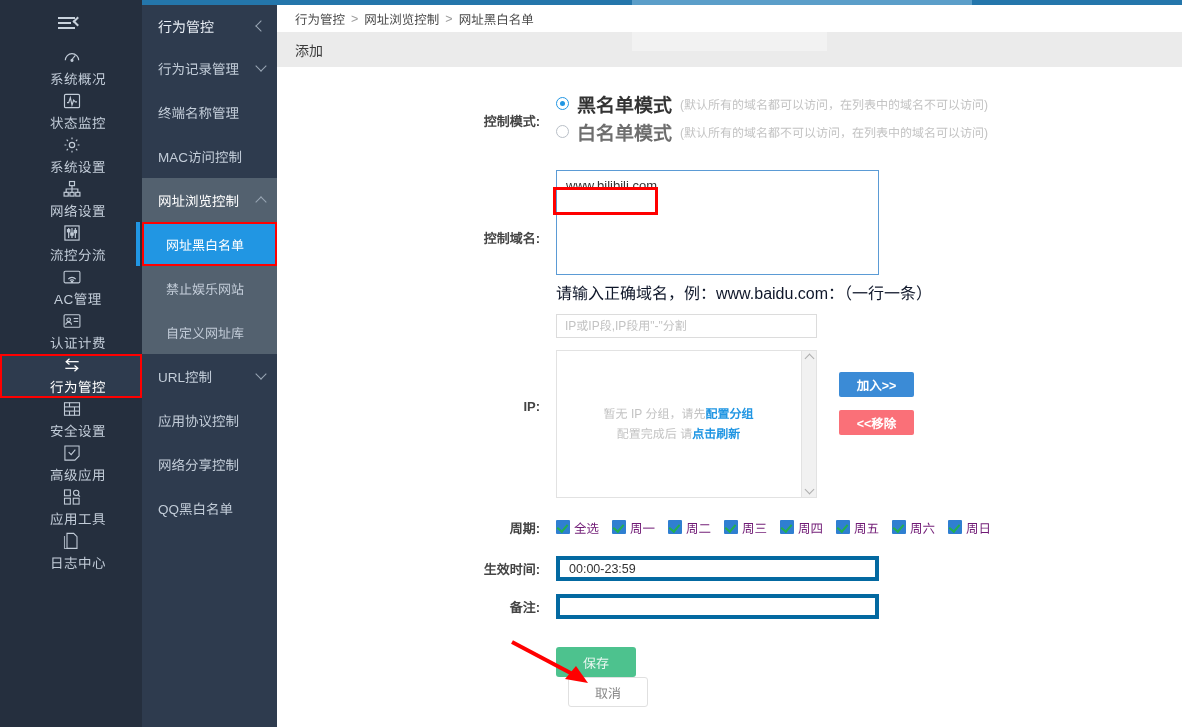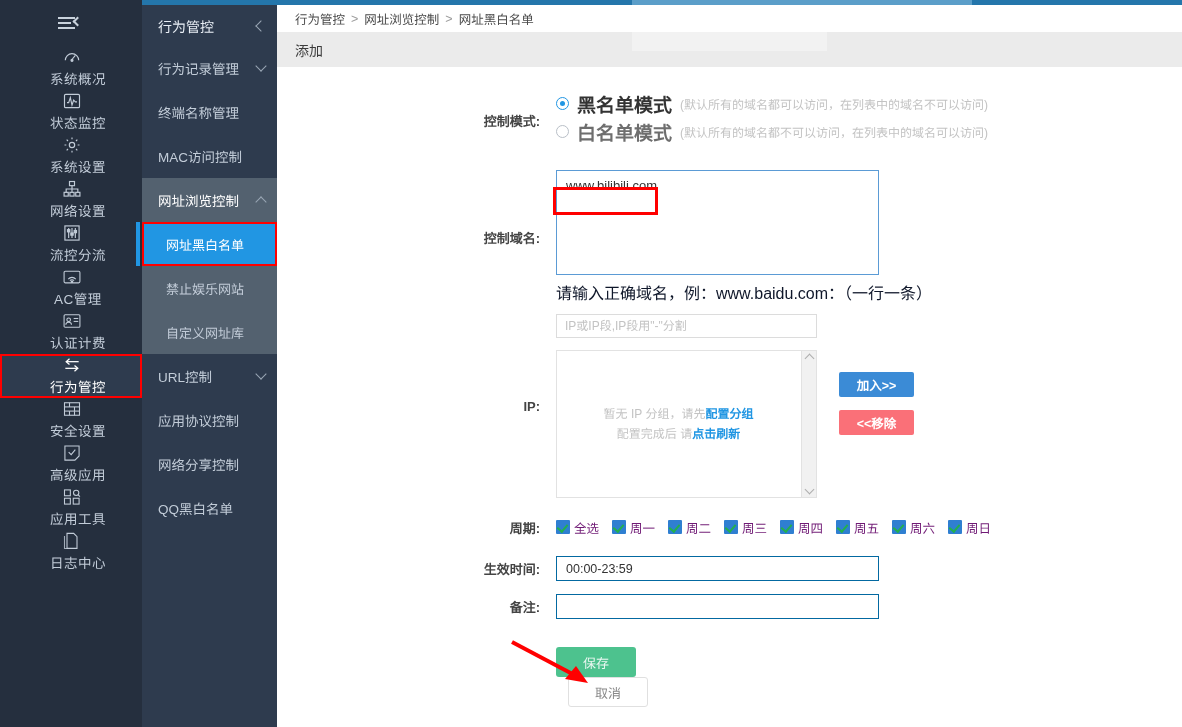--- a/index.html
+++ b/index.html
@@ -189,21 +189,21 @@
     position: relative; flex: none; border-radius: 1px;
   }
   .cb::after {
     content: ""; position: absolute; left: 3px; top: 2px;
     width: 5px; height: 8px; border-right: 2.5px solid #22b14c;
     border-bottom: 2.5px solid #22b14c; transform: rotate(40deg);
   }
   .wk-label { font-size: 12.5px; color: #701a75; }
 
   .text-input {
-    width: 323px; height: 25px; border: 1px solid #0369a1; background: #fff;
+    width: 323px; height: 25px; border: 4px solid #0369a1; background: #fff;
     padding: 0 9px; font-size: 12.5px; color: #333; outline: none;
     font-family: "Liberation Sans", sans-serif; display: block;
   }
 
   .actions { display: flex; margin-top: 0; flex-direction: column; }
   .btn-save {
     width: 80px; height: 30px; background: #4dc28e; color: #eaf7f1; border: none;
     font-size: 13px; cursor: pointer; border-radius: 3px;
     font-family: "Liberation Sans", sans-serif;
   }

